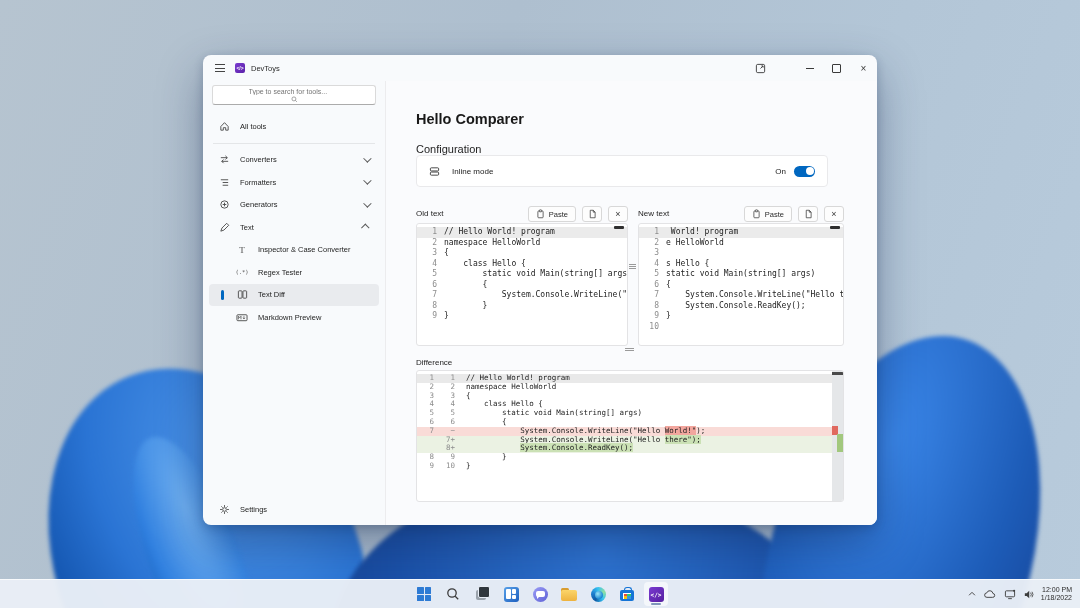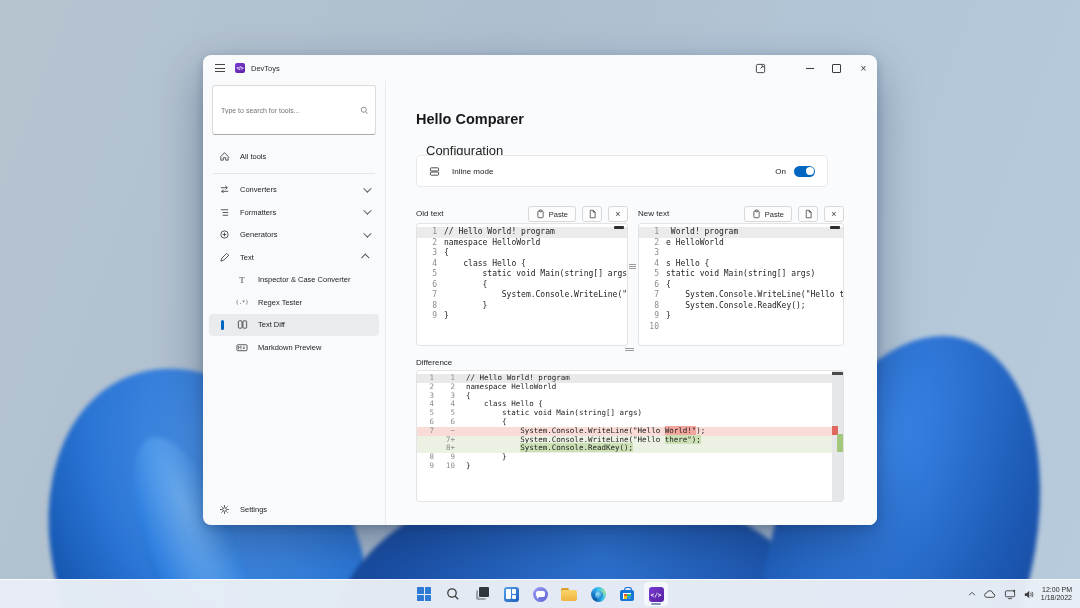--- a/index.html
+++ b/index.html
@@ -31,41 +31,41 @@
   .tb-right{position:absolute;right:0;top:0;height:26px;display:flex;align-items:center;}
   .tb-btn{width:27px;height:26px;display:flex;align-items:center;justify-content:center;color:#3a3a3a;}
   .tb-btn.compact{margin-right:22px;}
   .tb-min i{display:block;width:8px;height:1px;background:#3a3a3a;}
   .tb-max i{display:block;width:7px;height:7px;border:1px solid #3a3a3a;border-radius:1px;}
   .tb-close{font-size:10px;}
 
   
   .sidebar{position:absolute;left:0;top:26px;bottom:0;width:182px;}
   .searchbox{margin:4px 9px 0 9px;height:16px;background:#fff;border:1px solid #dadada;border-bottom-color:#ababab;
-    border-radius:3px;display:flex;align-items:center;padding:16px 6px;color:#787878;}
+    border-radius:3px;display:flex;align-items:center;padding:1px 6px;color:#787878;flex-direction:column;}
   .searchbox input{border:0;outline:0;flex:1;font-size:7px;color:#555;background:transparent;font-family:"Liberation Sans",sans-serif;}
   .nav{margin-top:10px;}
   .nav-item{height:22.5px;display:flex;align-items:center;margin:0 6px;padding-left:9px;border-radius:4px;position:relative;cursor:pointer;}
   .nav-item .nicon{width:12px;height:12px;color:#4a4a4a;display:flex;align-items:center;justify-content:center;flex:none;}
   .nav-item .nlabel{margin-left:10px;font-size:7.5px;color:#242424;white-space:nowrap;}
   .nav-item.child{padding-left:27px;}
   .nav-item .chev{position:absolute;right:10px;width:5px;height:5px;border-right:1px solid #5a5a5a;border-bottom:1px solid #5a5a5a;}
   .nav-item .chev.down{transform:rotate(45deg) translateY(-2px);}
   .nav-item .chev.up{transform:rotate(-135deg) translateY(-1px);}
   .nav-item.selected{background:#e9ebee;}
   .nav-item.selected::before{content:"";position:absolute;left:12px;top:6px;width:2.5px;height:10px;border-radius:2px;background:#0067c0;}
   .nav-divider{height:1px;background:#e4e6e8;margin:5px 10px;}
   .settings-row{position:absolute;left:0;bottom:4px;width:170px;}
   .regex-glyph{font-family:"DejaVu Sans Mono",monospace;font-size:5.5px;color:#4a4a4a;}
   .t-glyph{font-family:"Liberation Serif",serif;font-size:9px;color:#4a4a4a;}
 
   
   .main{position:absolute;left:182px;top:26px;right:0;bottom:0;background:#fafbfd;border-left:1px solid #ececee;}
   .page-title{position:absolute;left:30px;top:30px;font-size:14.5px;font-weight:600;color:#191919;}
-  .section-label{position:absolute;left:40px;top:62px;font-size:13px;color:#242424;}
+  .section-label{position:absolute;left:30px;top:62px;font-size:11px;color:#242424;}
   .config-card{position:absolute;left:30px;top:74px;width:412px;height:32px;background:#fff;border:1px solid #e9e9eb;
     border-radius:4px;display:flex;align-items:center;padding:0 12px;box-sizing:border-box;}
   .config-card .clabel{margin-left:12px;font-size:8px;}
   .config-card .spacer{flex:1;}
   .config-card .onlabel{font-size:8px;margin-right:8px;}
   .toggle{width:21px;height:11px;border-radius:6px;background:#0067c0;position:relative;cursor:pointer;}
   .toggle .knob{position:absolute;right:1.5px;top:1.5px;width:8px;height:8px;border-radius:50%;background:#fff;}
 
   .panes{position:absolute;left:30px;top:119px;width:428px;height:146px;}
   .pane{position:absolute;top:0;}

